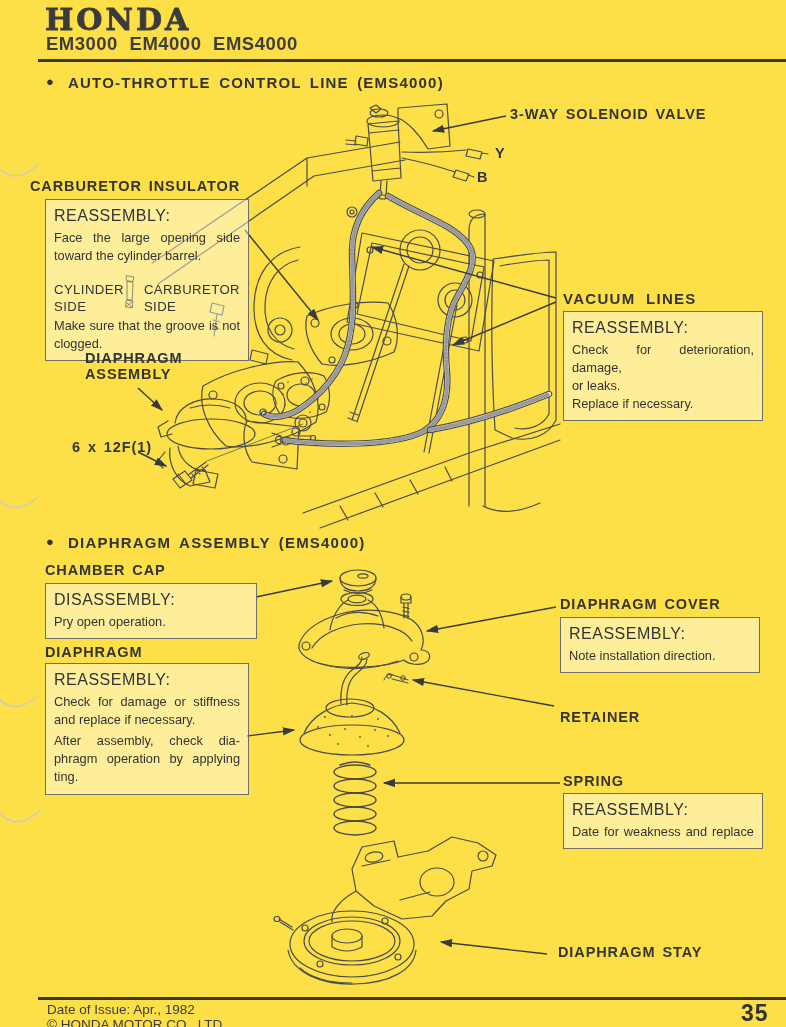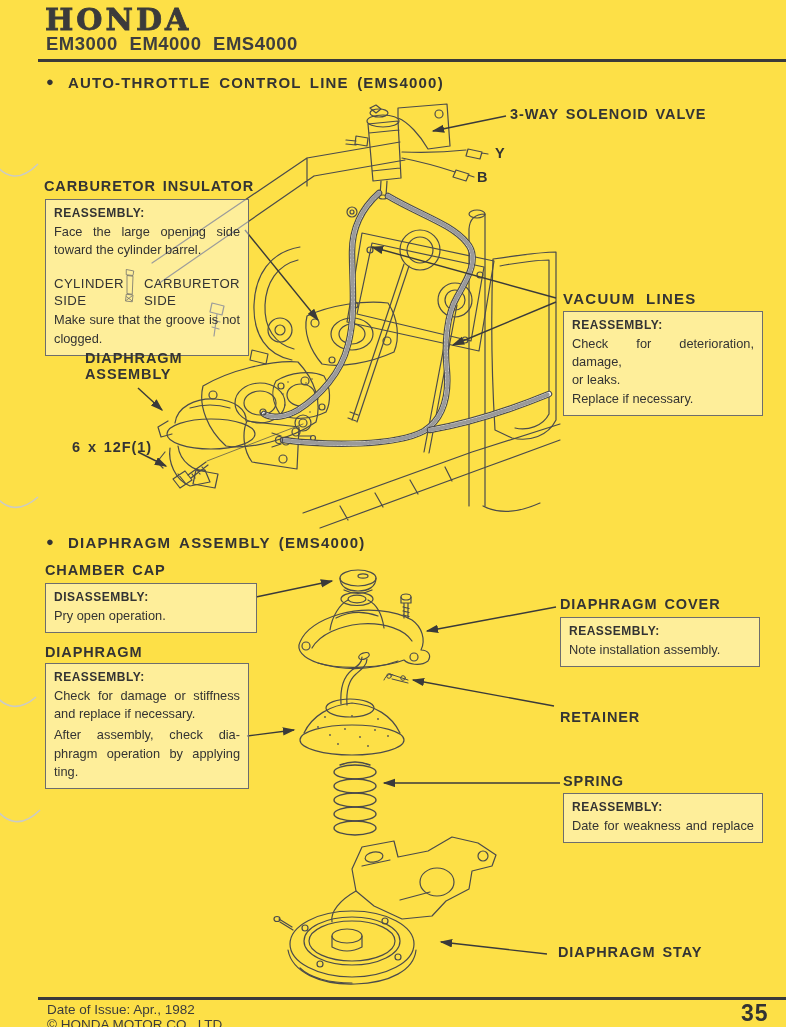--- a/index.html
+++ b/index.html
@@ -27,21 +27,21 @@
     font-size:13px;color:#333;
   }
   .part-label{
     font-weight:bold;font-size:14.5px;letter-spacing:0.9px;word-spacing:2px;
     color:#343434;white-space:nowrap;line-height:1.1;
   }
   .note-box{
     border:1px solid #6d6d6d;background:rgba(255,255,255,0.45);
     padding:5px 8px 7px 8px;font-size:12.8px;color:#333;line-height:1.42;
   }
-  .note-heading{font-weight:bold;font-size:12px;letter-spacing:0.5px;margin-bottom:1px;}
+  .note-heading{font-weight:normal;font-size:16px;letter-spacing:0.5px;margin-bottom:1px;}
   .ln{text-align:justify;text-align-last:justify;}
   .ln.last{text-align-last:left;}
   .para{margin-top:3px;}
   .side-row{display:flex;align-items:flex-end;margin:4px 0 2px 0;}
   .side-col{font-size:13.2px;letter-spacing:0.4px;line-height:1.25;color:#333;}
   .side-col.left{width:84px;}
   .side-col.right{margin-left:8px;}
   .footer-text{font-size:13.5px;color:#3c3c3c;white-space:nowrap;}
   .page-num{font-weight:bold;font-size:23px;color:#333;letter-spacing:1px;}
 </style>
@@ -296,21 +296,21 @@
   <div class="abs logo" style="left:45px;top:2px;">HONDA</div>
   <div class="abs models" style="left:46px;top:33px;">EM3000 EM4000 EMS4000</div>
   <div class="abs hrule" style="left:38px;top:59px;width:748px;"></div>
 
   <span class="abs bullet" style="left:46px;top:74px;">●</span>
   <div class="abs sec-title" style="left:68px;top:74px;">AUTO-THROTTLE CONTROL LINE (EMS4000)</div>
 
   <div class="abs part-label" style="left:510px;top:107px;">3-WAY SOLENOID VALVE</div>
   <div class="abs part-label" style="left:495px;top:146px;">Y</div>
   <div class="abs part-label" style="left:477px;top:170px;">B</div>
-  <div class="abs part-label" style="left:44px;top:179px;">CARBURETOR INSULATOR</div>
+  <div class="abs part-label" style="left:30px;top:179px;">CARBURETOR INSULATOR</div>
 
   <div class="abs note-box" style="left:45px;top:199px;width:186px;">
     <div class="note-heading">REASSEMBLY:</div>
     <div class="ln">Face the large opening side</div>
     <div class="ln last">toward the cylinder barrel.</div>
     <div class="side-row">
       <div class="side-col left">
         <div>CYLINDER</div>
         <div>SIDE</div>
       </div>
@@ -350,21 +350,21 @@
 
   <div class="abs part-label" style="left:45px;top:563px;">CHAMBER CAP</div>
   <div class="abs note-box" style="left:45px;top:583px;width:194px;">
     <div class="note-heading">DISASSEMBLY:</div>
     <div class="ln last">Pry open operation.</div>
   </div>
 
   <div class="abs part-label" style="left:560px;top:597px;">DIAPHRAGM COVER</div>
   <div class="abs note-box" style="left:560px;top:617px;width:182px;">
     <div class="note-heading">REASSEMBLY:</div>
-    <div class="ln last">Note installation assembly.</div>
+    <div class="ln last">Note installation direction.</div>
   </div>
 
   <div class="abs part-label" style="left:45px;top:645px;">DIAPHRAGM</div>
   <div class="abs note-box" style="left:45px;top:663px;width:186px;">
     <div class="note-heading">REASSEMBLY:</div>
     <div class="ln">Check for damage or stiffness</div>
     <div class="ln last">and replace if necessary.</div>
     <div class="ln para">After assembly, check dia-</div>
     <div class="ln">phragm operation by applying</div>
     <div class="ln last">ting.</div>

